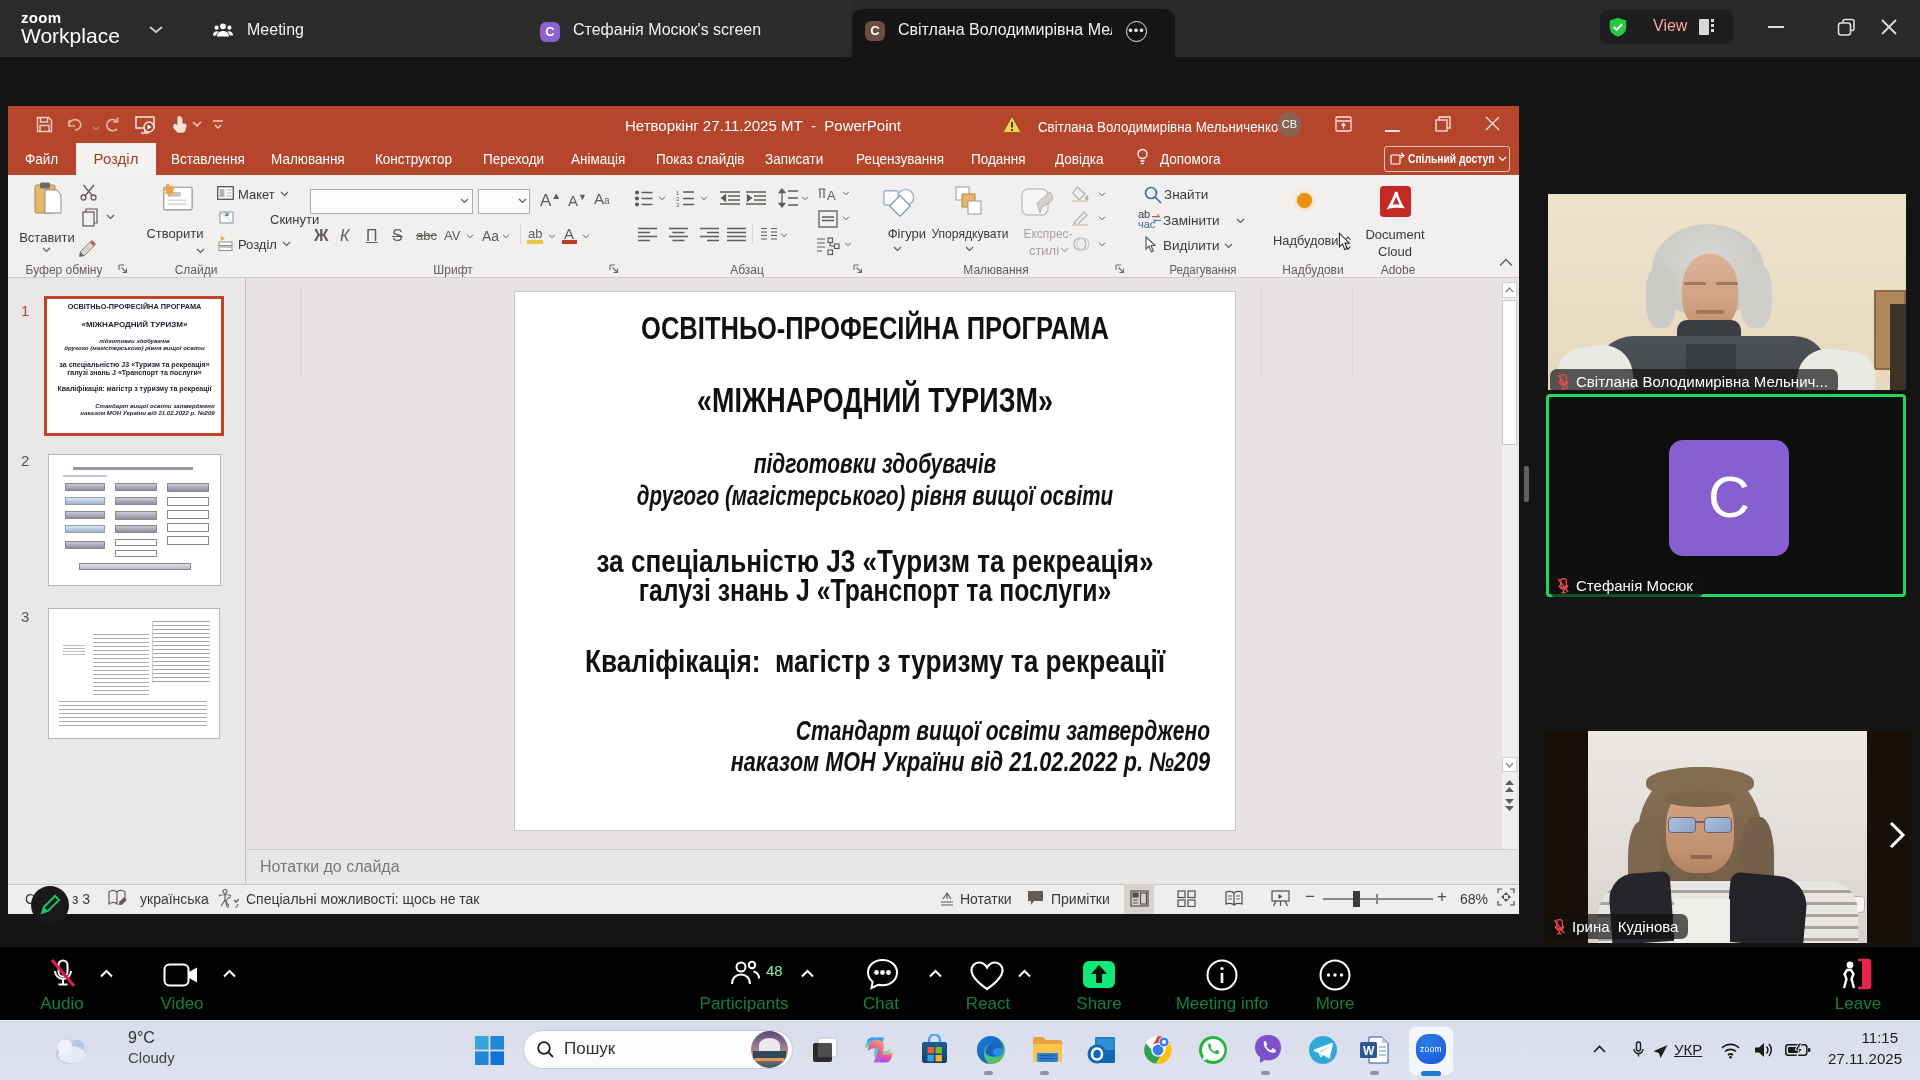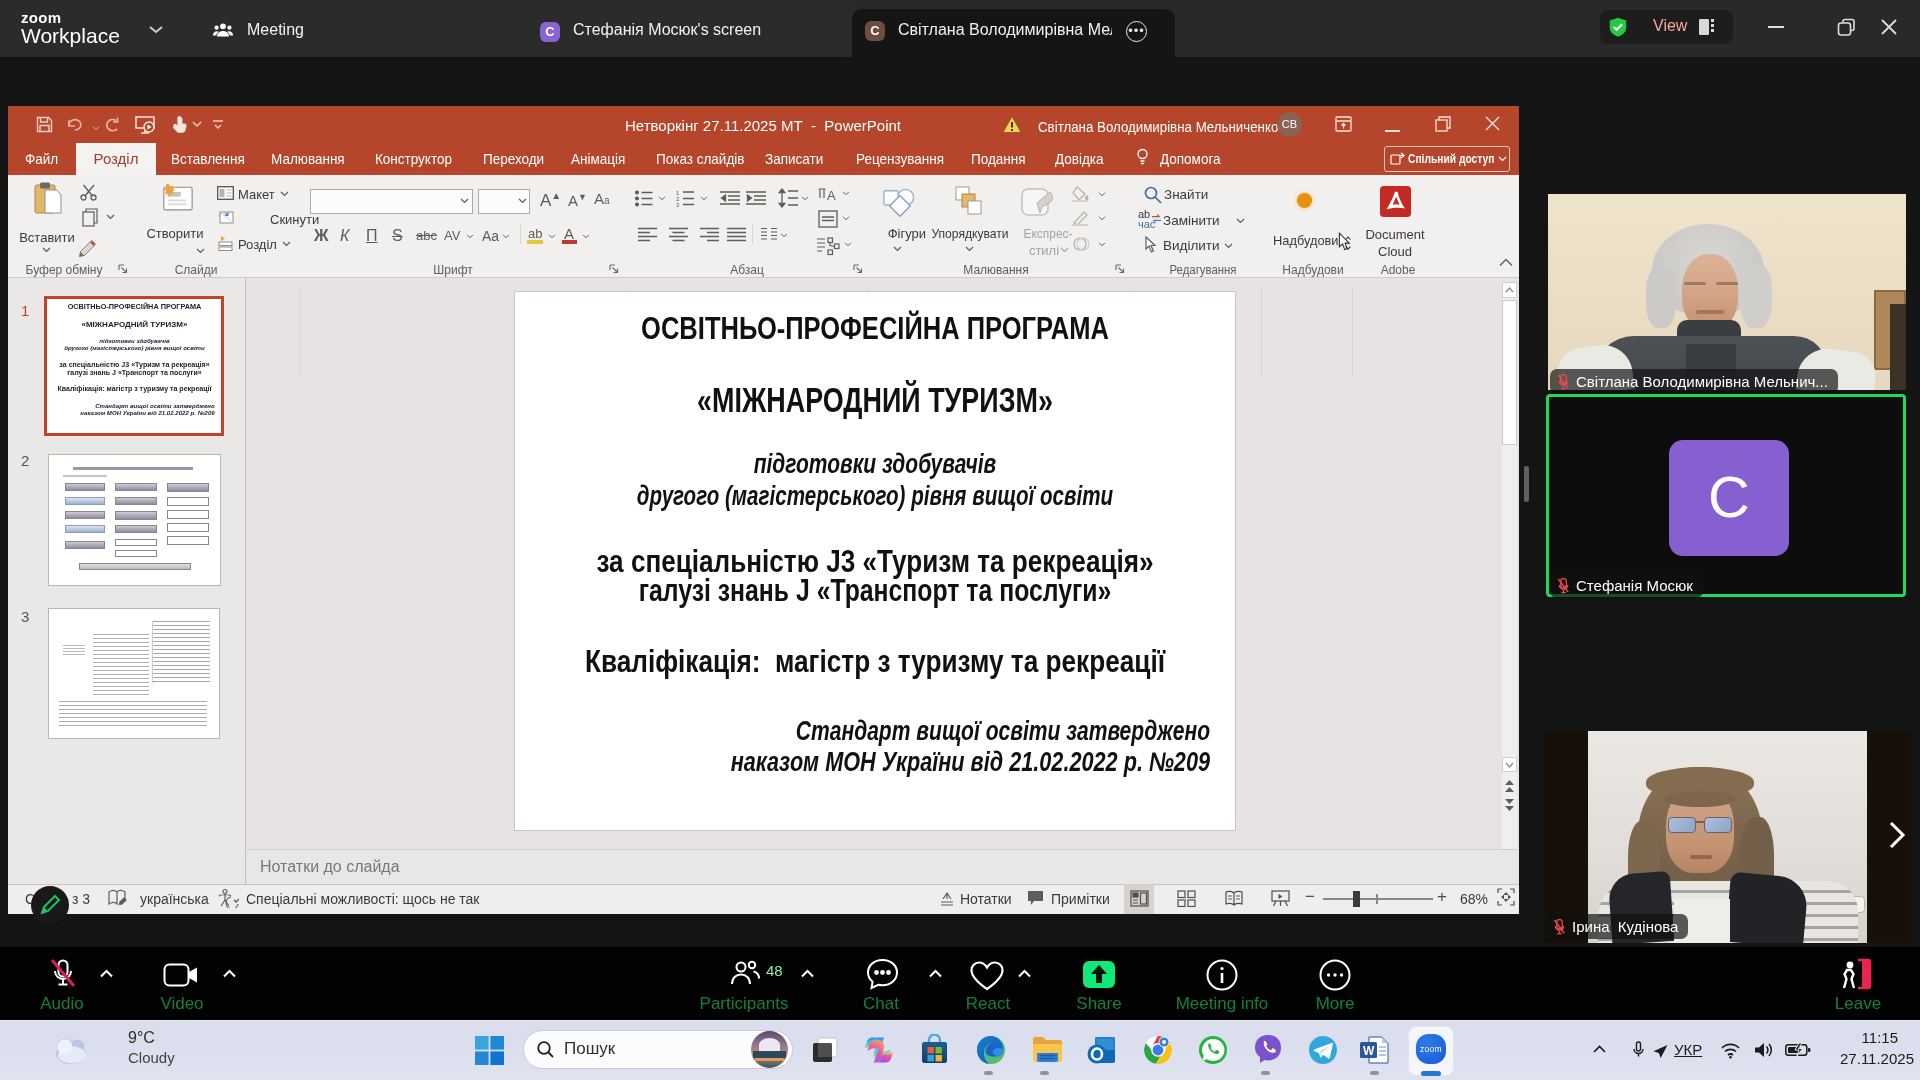--- a/index.html
+++ b/index.html
@@ -877,19 +877,19 @@
     <path d="M2 6.5 h4 l5-4.5 v14 l-5-4.5 H2z"></path>
     <path d="M13.5 5.5 a5.5 5.5 0 0 1 0 7 M16 3 a9 9 0 0 1 0 12" fill="none" stroke="#1b1b1b" stroke-width="1.5"></path>
   </svg>
 <svg class="a" style="left:1785px;top:1042px" width="26" height="16" viewBox="0 0 26 16">
     <rect x="0.8" y="2.8" width="21" height="10.5" rx="2.5" fill="none" stroke="#1b1b1b" stroke-width="1.5"></rect>
     <rect x="23" y="6" width="2.4" height="4" rx="1" fill="#1b1b1b"></rect>
     <rect x="3" y="5" width="12" height="6" rx="1" fill="#1b1b1b"></rect>
     <path d="M14 1 l-4 7 h4 l-2.5 7 6-8.5 h-4l3.5-5.5z" fill="#1b1b1b" stroke="#e8eaf2" stroke-width="1"></path>
   </svg>
 <div class="a" style="left:1828px;top:1029px;width:70px;text-align:right;font-size:15px;color:#1b1b1b;">11:15</div>
-<div class="a" style="left:1820px;top:1050px;width:82px;text-align:right;font-size:15px;color:#1b1b1b;margin-left:12px;">27.11.2025</div>
+<div class="a" style="left:1820px;top:1050px;width:82px;text-align:right;font-size:15px;color:#1b1b1b;">27.11.2025</div>
 
 <div class="a" style="left:31px;top:886px;width:38px;height:38px;border-radius:50%;background:#191919;"></div>
 <svg class="a" style="left:39px;top:894px" width="22" height="22" viewBox="0 0 22 22">
     <path d="M3 19 l2-6 L16 2 l4 4 L9 17z" fill="none" stroke="#21c063" stroke-width="2"></path>
     <path d="M3 19 l6-2 -4-4z" fill="#21c063"></path>
   </svg>
 
 </body></html>

